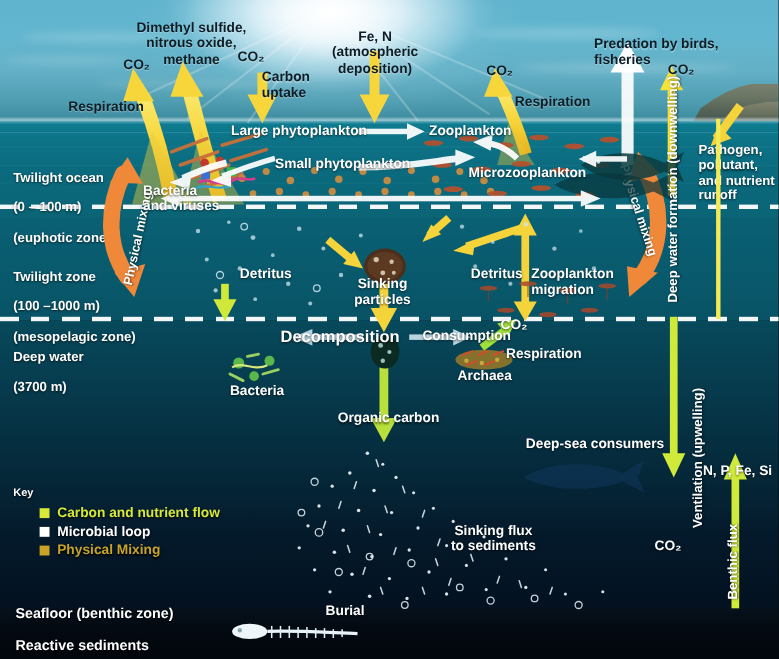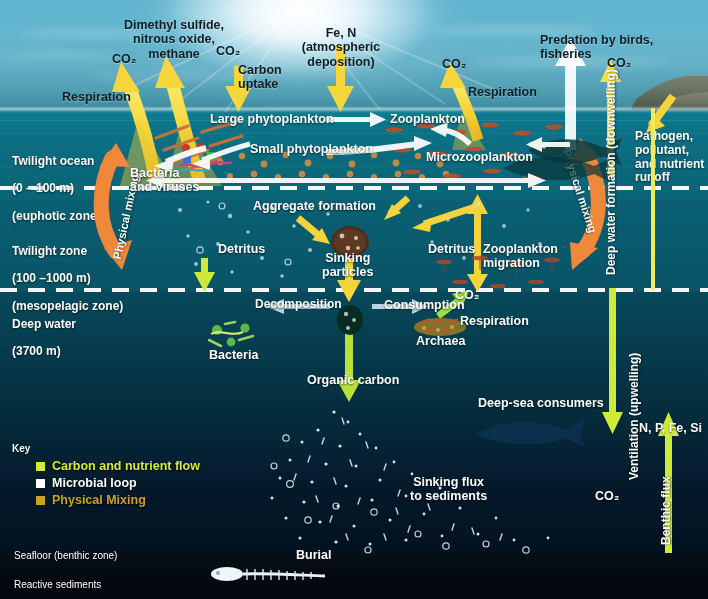--- a/index.html
+++ b/index.html
@@ -120,21 +120,21 @@
   #key {
     position: absolute; left: 12px; top: 443px;
     width: 190px;
   }
   #key .ktitle { color:#fff; font-weight:bold; font-size:10px; margin-bottom:5px; text-shadow:0 1px 2px #000;}
   #key .krow { display:flex; align-items:center; gap:7px; margin-bottom:3px;padding-left:24px; }
   #key .sw { width:9px; height:9px; display:inline-block; flex:0 0 auto; }
   #key .ktxt { font-weight:bold; font-size:12.5px; text-shadow:0 1px 2px #000; }
 
   .bottomlbl {
-    position: absolute; color:#fff; font-weight:normal; font-size:10px;
+    position: absolute; color:#fff; font-weight:bold; font-size:13px;
     text-shadow: 0 1px 2px #000;
   }
 </style>
 </head>
 <body>
 
 <div id="stage">
 
   <div class="band" id="sky"></div>
   <div class="cloud" style="left:20px;top:30px;width:150px;height:8px;"></div>
@@ -366,21 +366,20 @@
       <polygon points="546,80.5 528,73 528,88"></polygon>
     </g>
   </svg>
 
   <div class="lbl" style="left:210px;top:112px;font-size:12.5px;text-align:right;">Large phytoplankton</div>
   <div class="lbl" style="left:390px;top:112px;font-size:12.5px;">Zooplankton</div>
   <div class="lbl" style="left:250px;top:142px;font-size:12.5px;">Small phytoplankton</div>
   <div class="lbl" style="left:426px;top:150px;font-size:12.5px;">Microzooplankton</div>
   <div class="lbl" style="left:130px;top:166px;font-size:12.5px;">Bacteria
 and viruses</div>
-  <div class="lbl" style="left:253px;top:199px;font-size:12.5px;">Aggregate formation</div>
 
   <svg class="av" style="left:0;top:186px;" width="708" height="110">
 
     <path d="M408,12 L390,28" stroke="#f5d33a" stroke-width="7" fill="none"></path>
     <polygon points="384,34 401,27 392,18" fill="#f5d33a"></polygon>
 
     <path d="M478,20 L424,38" stroke="#f5d33a" stroke-width="7" fill="none"></path>
     <polygon points="412,42 432,32 430,46" fill="#f5d33a"></polygon>
 
     <path d="M298,32 L322,52" stroke="#f5d33a" stroke-width="7" fill="none"></path>
@@ -523,21 +522,21 @@
 
   <svg class="av" style="left:334px;top:304px;" width="32" height="34">
     <ellipse cx="16" cy="16" rx="13" ry="15" fill="#0a2a22"></ellipse>
     <g fill="#bfe9de" opacity="0.8">
       <circle cx="12" cy="10" r="2.2"></circle>
         <circle cx="20" cy="16" r="1.9"></circle>
         <circle cx="14" cy="24" r="2"></circle>
     </g>
   </svg>
 
-  <div class="lbl" style="left:255px;top:298px;font-size:12px;">Decomposition</div>
+  <div class="lbl" style="left:255px;top:298px;font-size:15px;">Decomposition</div>
   <div class="lbl" style="left:384px;top:298px;font-size:12.5px;">Consumption</div>
   <div class="lbl" style="left:209px;top:348px;font-size:12.5px;">Bacteria</div>
   <div class="lbl" style="left:416px;top:334px;font-size:12.5px;">Archaea</div>
   <div class="lbl" style="left:455px;top:288px;font-size:12.5px;">CO₂</div>
   <div class="lbl" style="left:460px;top:314px;font-size:12.5px;">Respiration</div>
   <div class="lbl" style="left:307px;top:373px;font-size:12.5px;">Organic carbon</div>
   <div class="lbl" style="left:410px;top:475px;font-size:12.5px;text-align:center;">Sinking flux
 to sediments</div>
   <div class="lbl" style="left:478px;top:396px;font-size:12.5px;">Deep-sea consumers</div>
   <div class="lbl" style="left:296px;top:548px;font-size:12.5px;">Burial</div>

